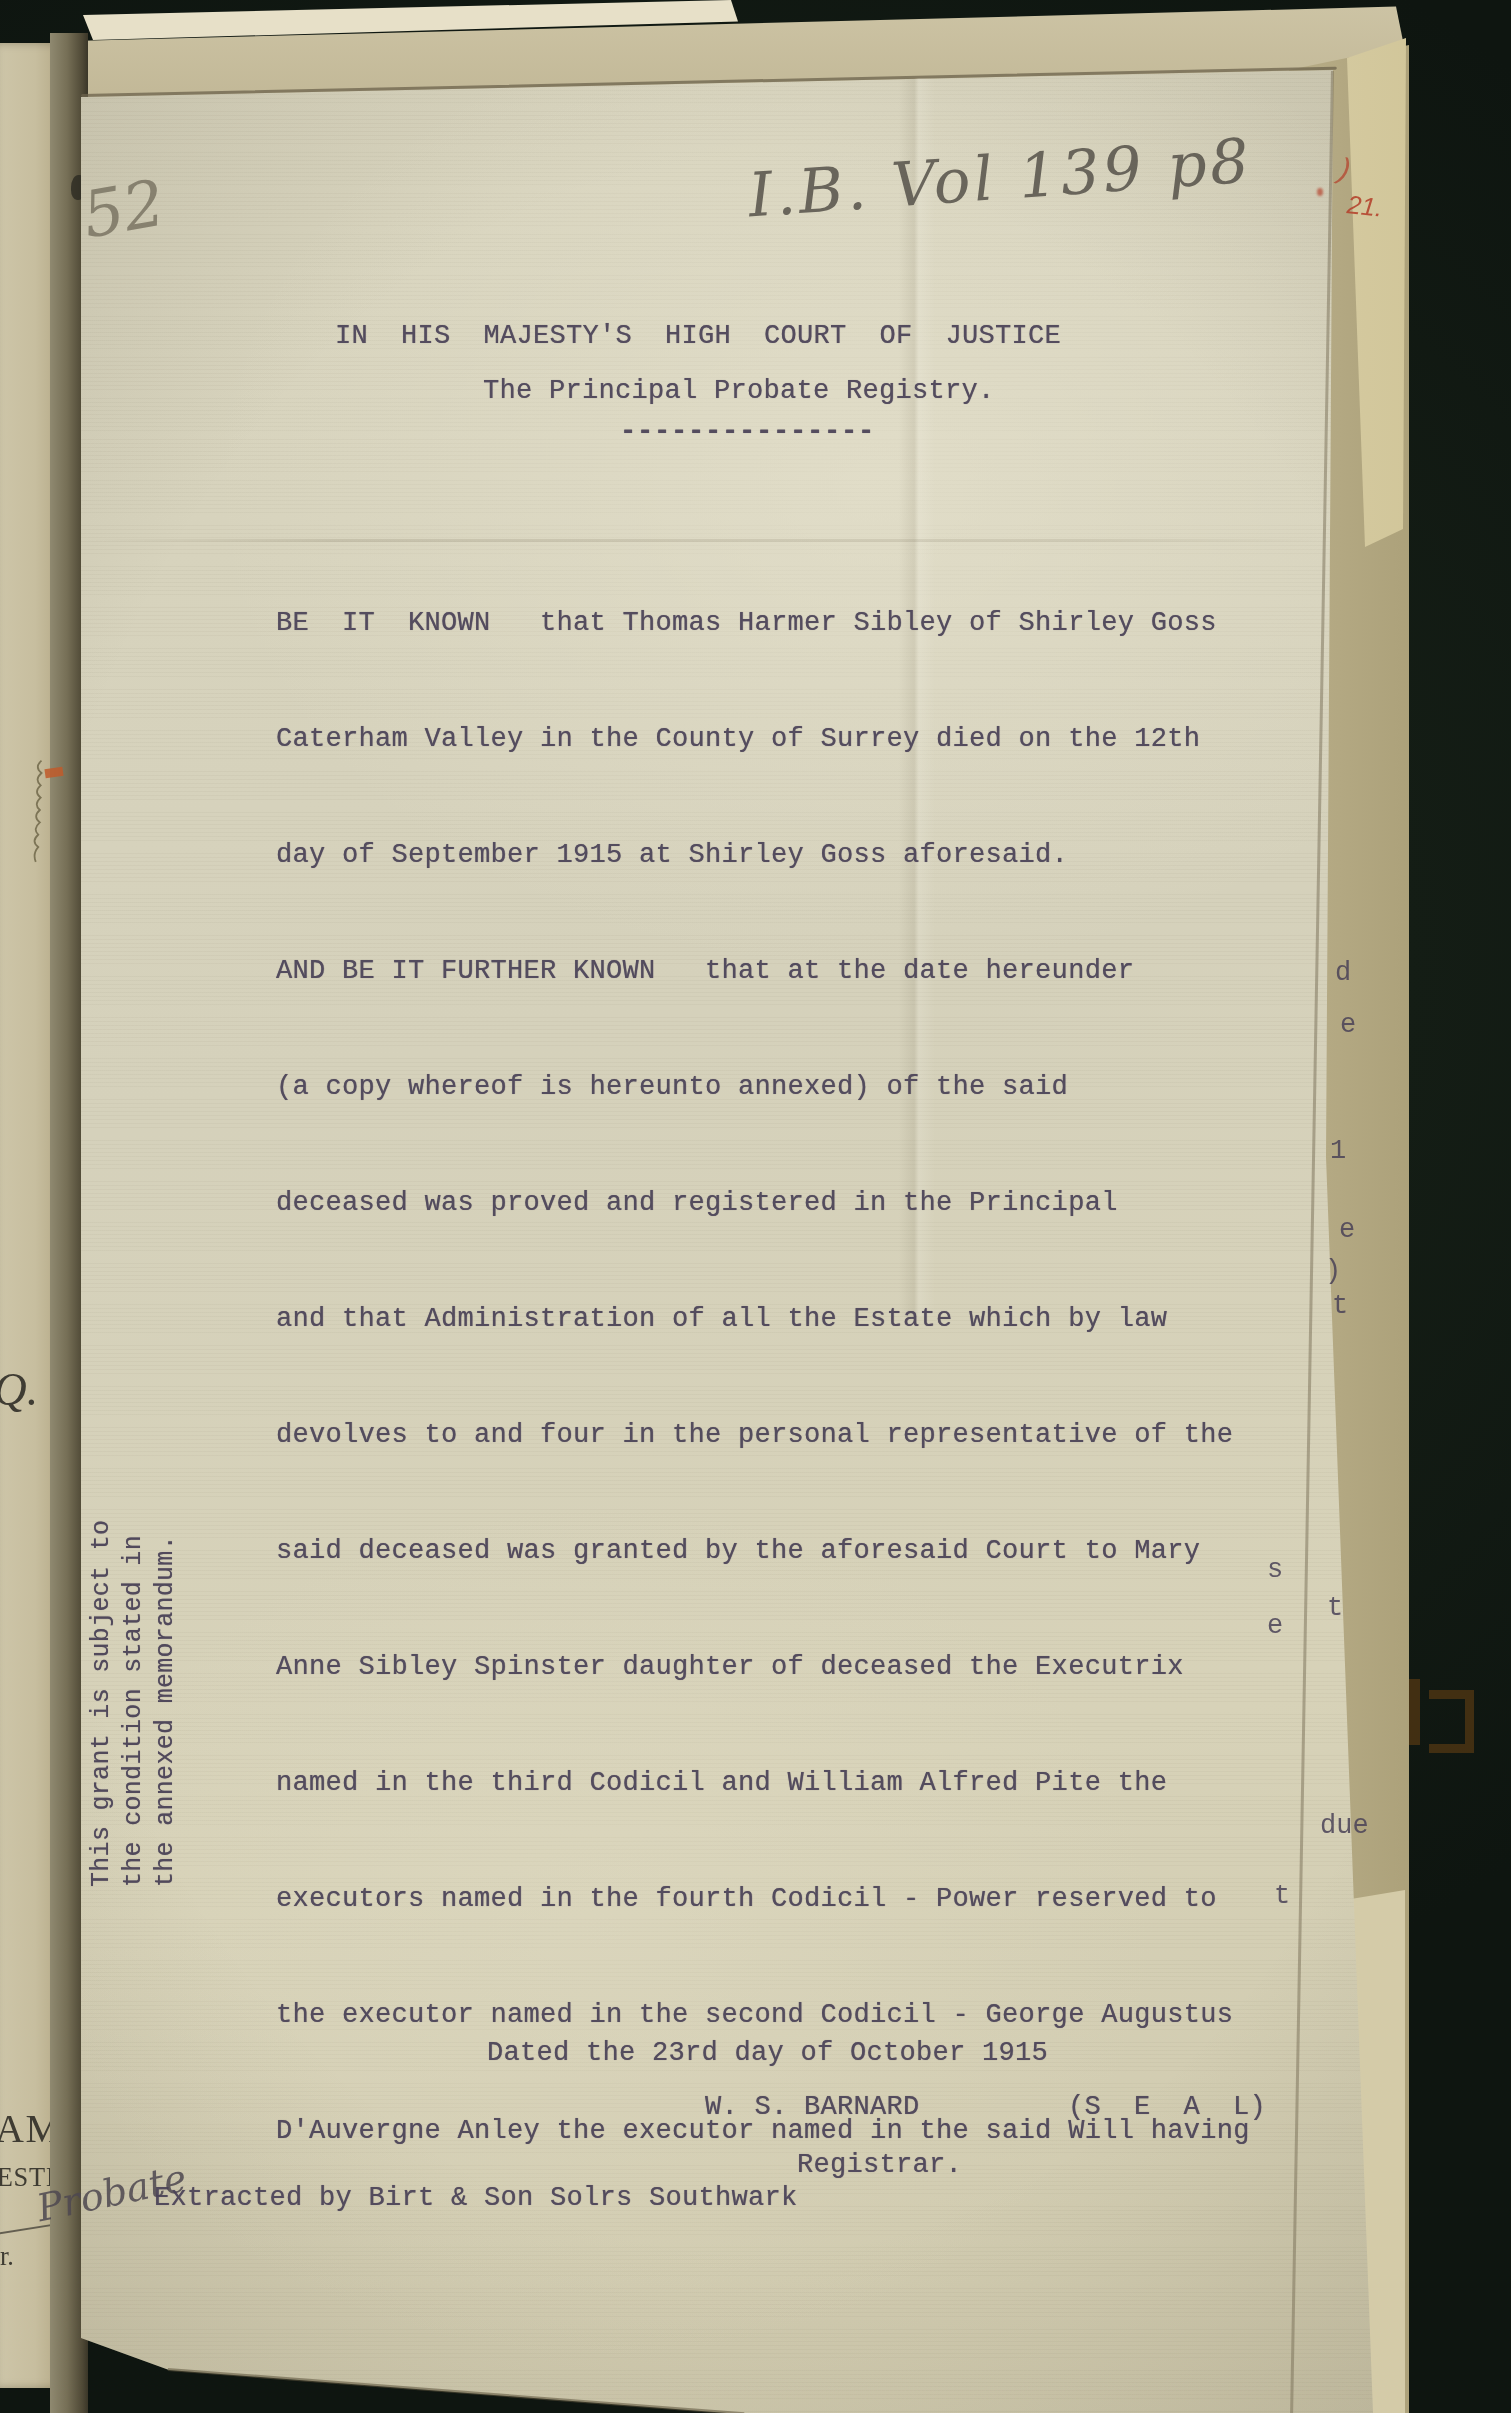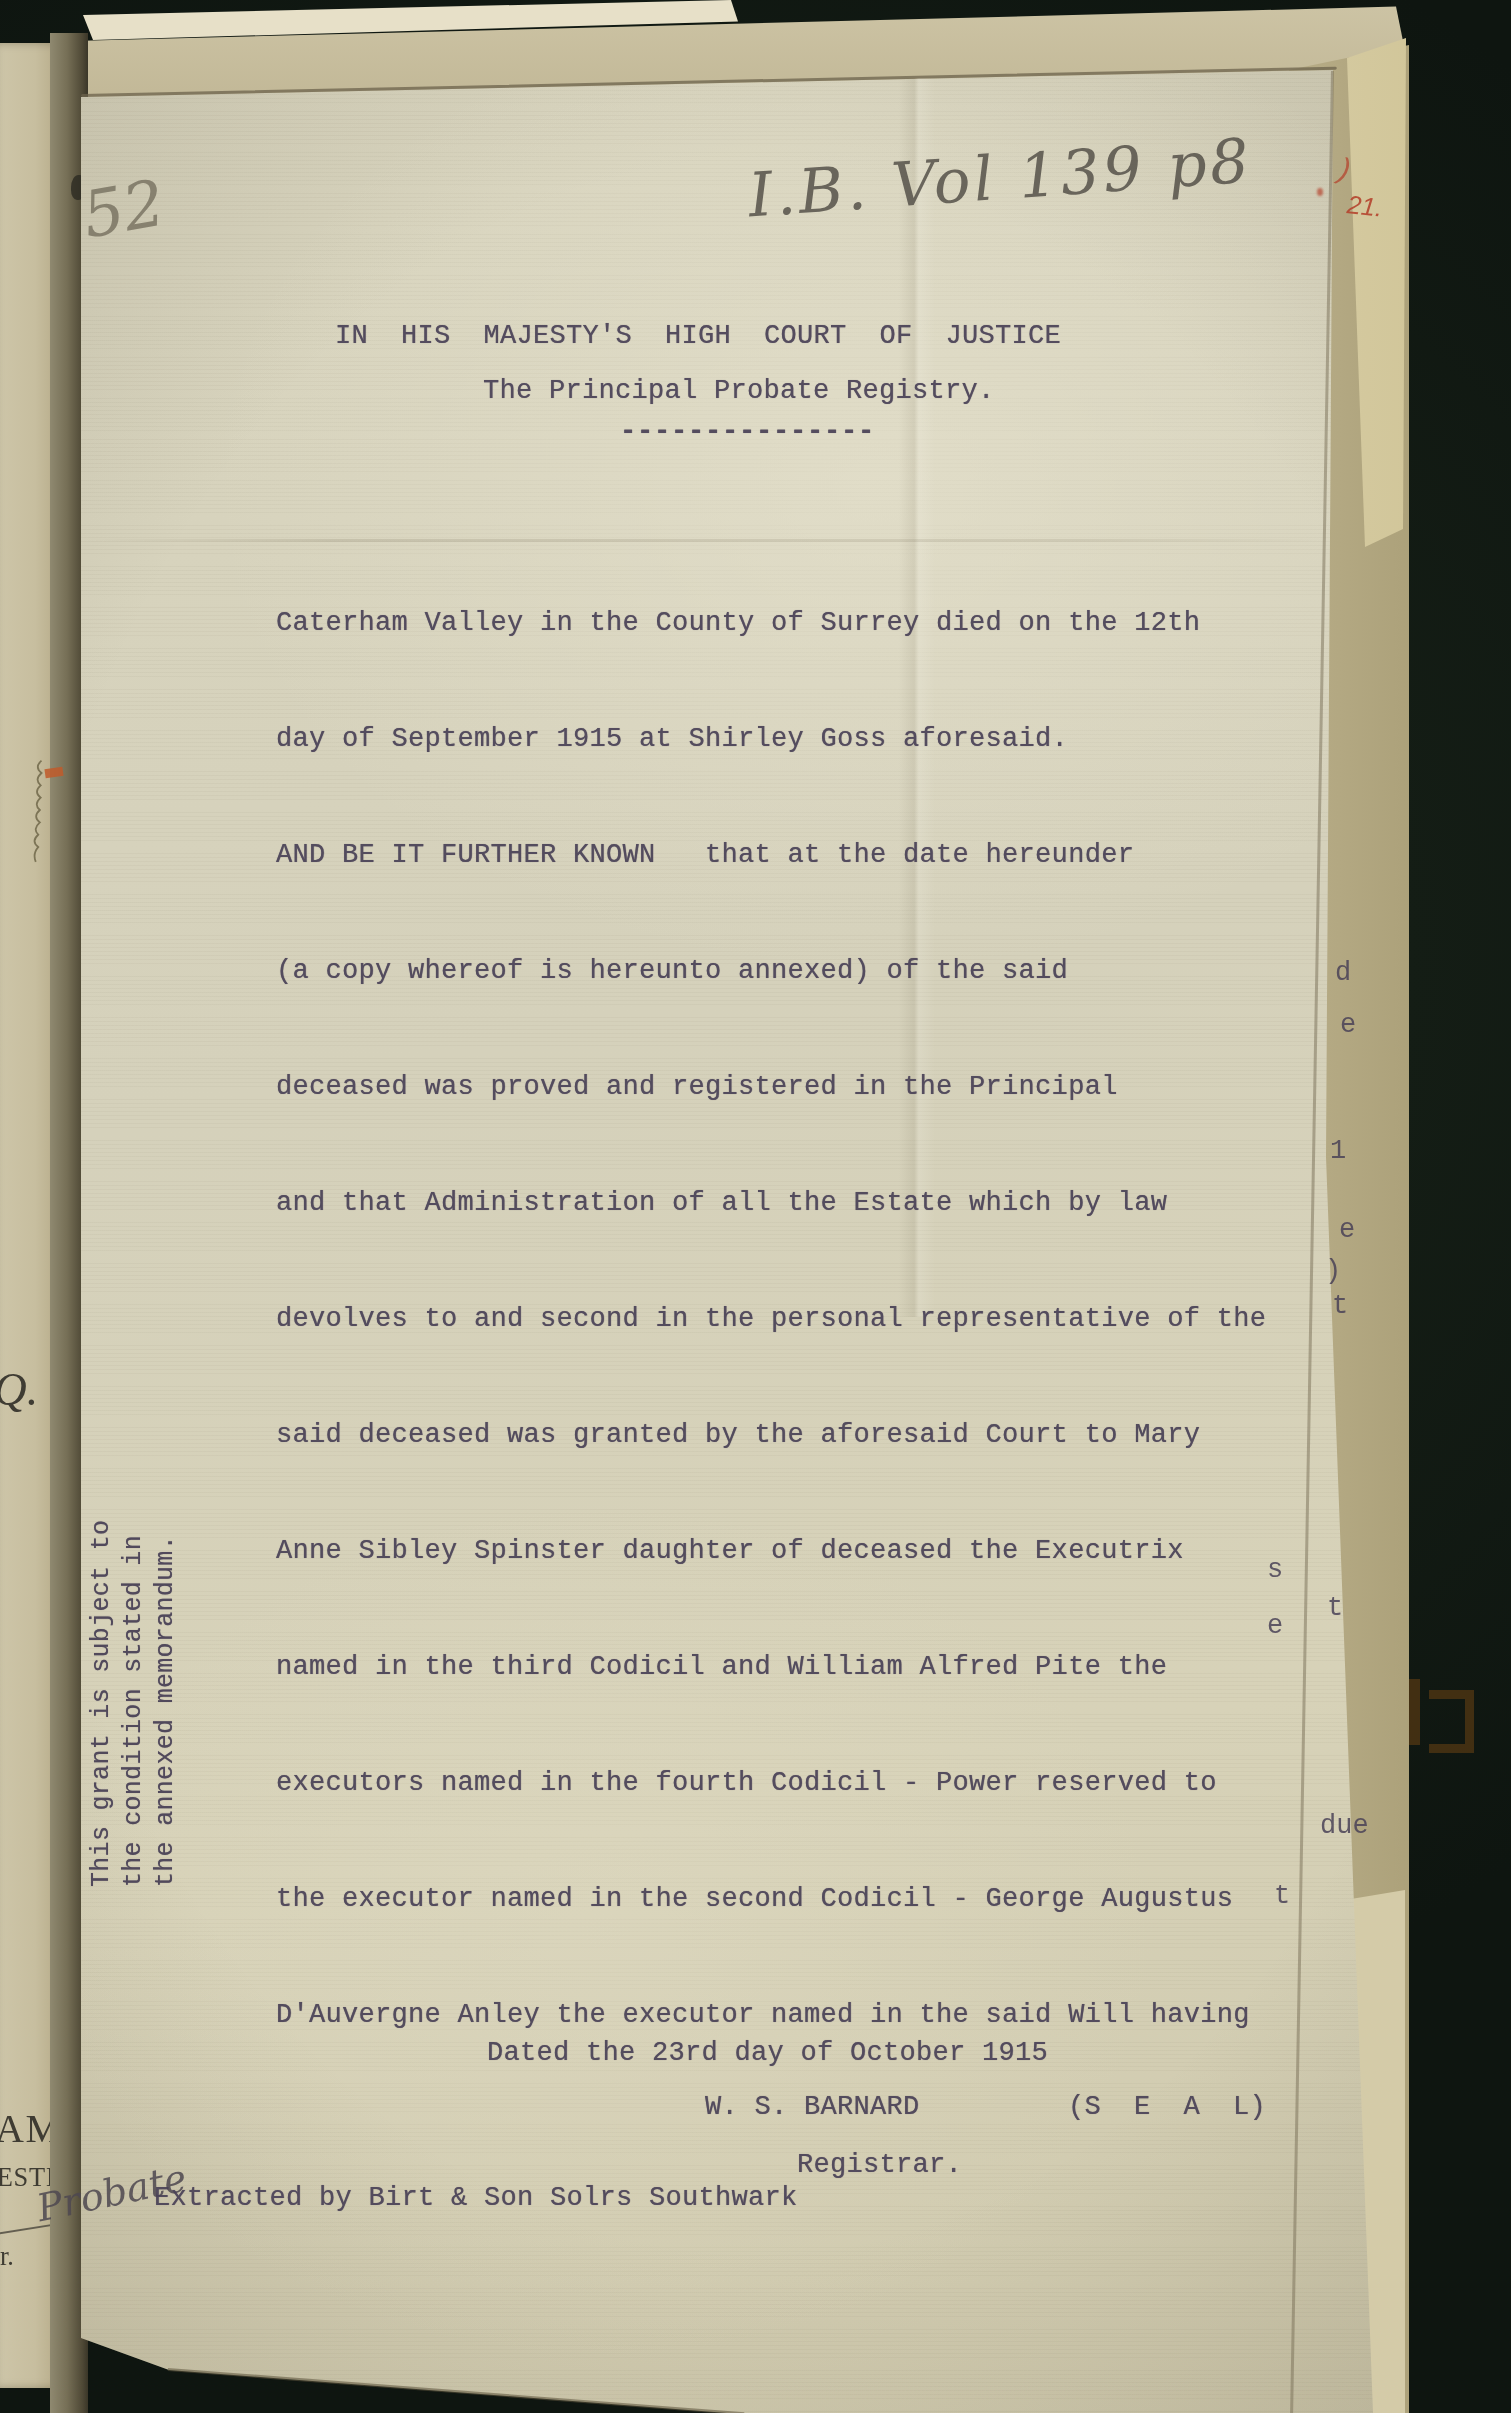--- a/index.html
+++ b/index.html
@@ -143,27 +143,28 @@
   <div class="red21">21.</div>
   <div class="redtick">)</div>
   <div class="reddot"></div>
   <div class="hand probate">Probate</div>
 
   <div class="t h1">IN  HIS  MAJESTY'S  HIGH  COURT  OF  JUSTICE</div>
   <div class="t h2">The Principal Probate Registry.</div>
   <div class="t dashes">---------------</div>
 
   <div class="body-block t">
+    <div>BE  IT  KNOWN   that Thomas Harmer Sibley of Shirley Goss</div>
     <div>Caterham Valley in the County of Surrey died on the 12th</div>
     <div>day of September 1915 at Shirley Goss aforesaid.</div>
     <div>AND BE IT FURTHER KNOWN   that at the date hereunder</div>
     <div>(a copy whereof is hereunto annexed) of the said</div>
     <div>deceased was proved and registered in the Principal</div>
     <div>and that Administration of all the Estate which by law</div>
-    <div>devolves to and second in the personal representative of the</div>
+    <div>devolves to and four in the personal representative of the</div>
     <div>said deceased was granted by the aforesaid Court to Mary</div>
     <div>Anne Sibley Spinster daughter of deceased the Executrix</div>
     <div>named in the third Codicil and William Alfred Pite the</div>
     <div>executors named in the fourth Codicil - Power reserved to</div>
     <div>the executor named in the second Codicil - George Augustus</div>
     <div>D'Auvergne Anley the executor named in the said Will having</div>
     
     
     
     

